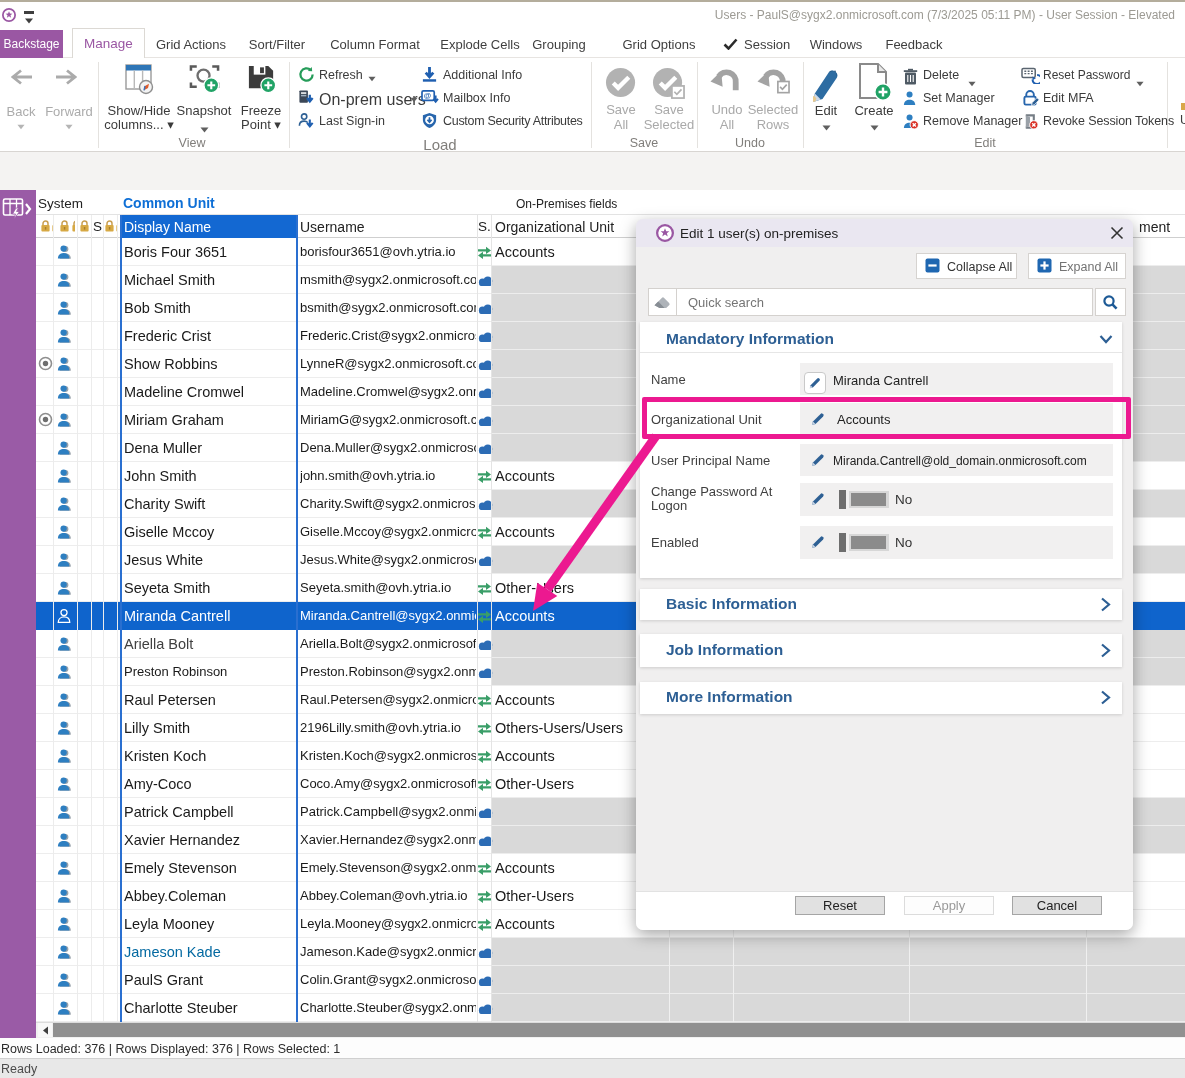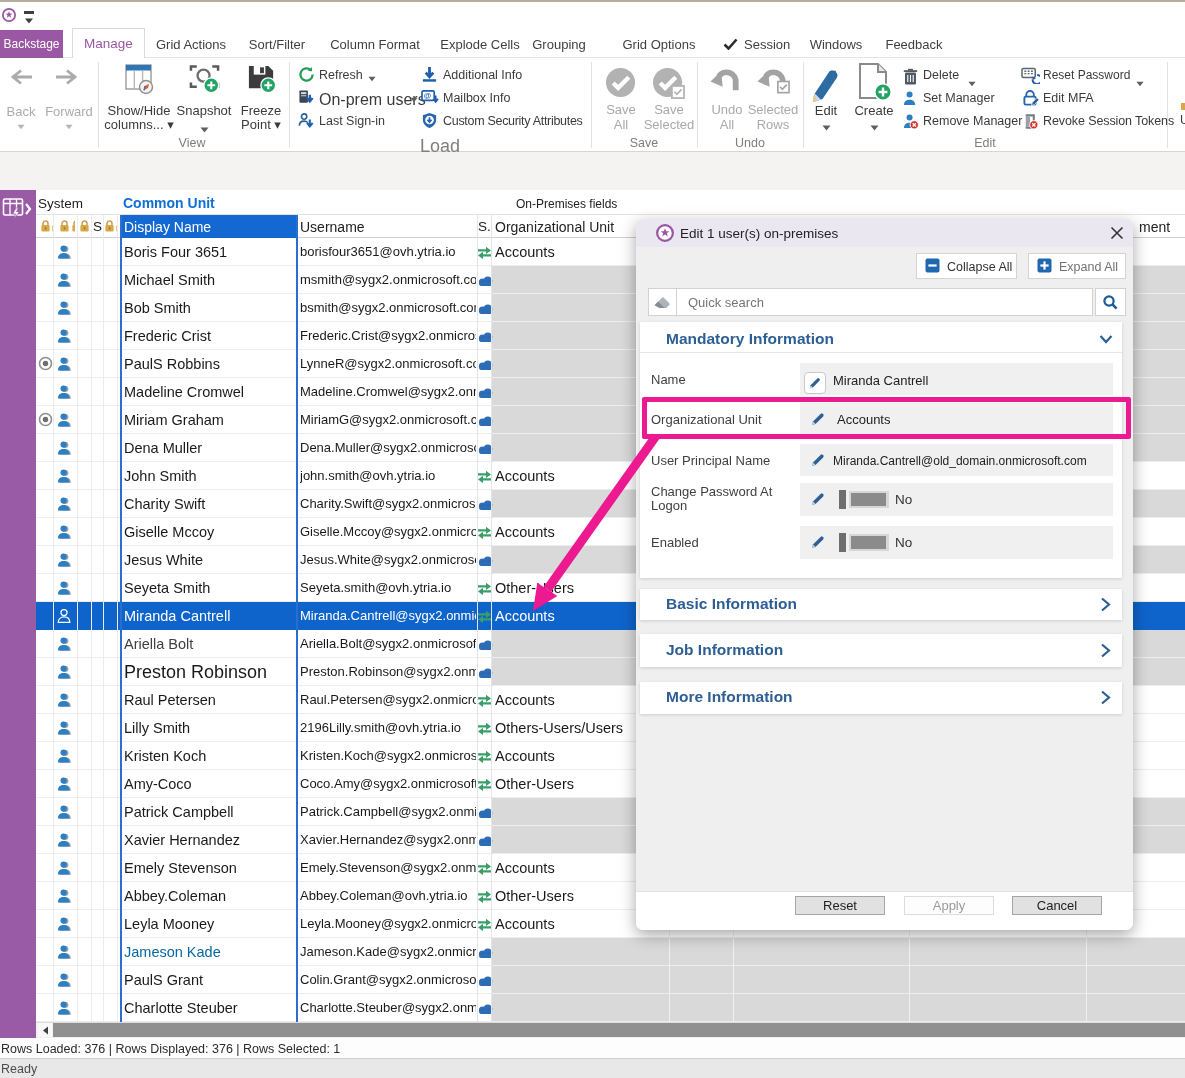--- a/index.html
+++ b/index.html
@@ -9,20 +9,21 @@
 
 <div class="ab" style="left:0;top:0;width:1185px;height:2px;background:#b4ad9c"></div>
 <div class="ab" style="left:2px;top:8px"><svg width="14" height="14" viewBox="0 0 24 24">
         <circle cx="12" cy="12" r="10.5" fill="#fff" stroke="#9a57a3" stroke-width="3"></circle>
         <path d="M12 5.5l1.6 4 4.2.2-3.3 2.7 1.2 4.1-3.7-2.4-3.7 2.4 1.2-4.1-3.3-2.7 4.2-.2z" fill="#9a57a3"></path>
       </svg></div>
 <div class="ab" style="left:24px;top:11px;width:10px;height:2.5px;background:#3f3f3f"></div>
 <div class="ab" style="left:24px;top:10px"><svg width="10" height="6" viewBox="0 0 9 6">
         <path d="M0.5 0.5h8L4.5 5.5z" fill="#3f3f3f"></path>
       </svg></div>
+<div class="ab" style="left:0;top:8px;width:1175px;height:16px;text-align:right;font-size:12px;color:#9c9a93">Users - PaulS@sygx2.onmicrosoft.com (7/3/2025 05:11 PM) - User Session - Elevated</div>
 <div class="ab" style="left:0;top:57px;width:1185px;height:1px;background:#e7e4e1"></div>
 <div class="ab ct" style="left:0;top:30px;width:63px;height:28px;background:#9a57a3;color:#fff;font-size:12px;justify-content:center">Backstage</div>
 <div class="ab ct" style="left:72px;top:28px;width:73px;height:30px;background:#fff;border:1px solid #dcd9d4;border-bottom:none;color:#9a57a3;font-size:13.5px;justify-content:center">Manage</div>
 <div class="ab" style="left:131px;top:37px;width:120px;text-align:center;font-size:13px;color:#3f3f3f">Grid Actions</div>
 <div class="ab" style="left:217px;top:37px;width:120px;text-align:center;font-size:13px;color:#3f3f3f">Sort/Filter</div>
 <div class="ab" style="left:315px;top:37px;width:120px;text-align:center;font-size:13px;color:#3f3f3f">Column Format</div>
 <div class="ab" style="left:420px;top:37px;width:120px;text-align:center;font-size:13px;color:#3f3f3f">Explode Cells</div>
 <div class="ab" style="left:511px;top:37px;width:96px;text-align:center;font-size:13px;color:#3f3f3f">Grouping</div>
 <div class="ab" style="left:599px;top:37px;width:120px;text-align:center;font-size:13px;color:#3f3f3f">Grid Options</div>
 <div class="ab" style="left:776px;top:37px;width:120px;text-align:center;font-size:13px;color:#3f3f3f">Windows</div>
@@ -33,21 +34,21 @@
 <div class="ab" style="left:744px;top:37px;font-size:13px;color:#3f3f3f">Session</div>
 <div class="ab" style="left:0;top:58px;width:1185px;height:93px;background:#fff"></div>
 <div class="ab" style="left:98px;top:62px;width:1px;height:86px;background:#e4e2df"></div>
 <div class="ab" style="left:289px;top:62px;width:1px;height:86px;background:#e4e2df"></div>
 <div class="ab" style="left:591px;top:62px;width:1px;height:86px;background:#e4e2df"></div>
 <div class="ab" style="left:697px;top:62px;width:1px;height:86px;background:#e4e2df"></div>
 <div class="ab" style="left:803px;top:62px;width:1px;height:86px;background:#e4e2df"></div>
 <div class="ab" style="left:1167px;top:62px;width:1px;height:86px;background:#e4e2df"></div>
 <div class="ab" style="left:0;top:151px;width:1185px;height:1px;background:#d8d5d2"></div>
 <div class="ab" style="left:152px;top:136px;width:80px;text-align:center;font-size:12.5px;color:#807e7b">View</div>
-<div class="ab" style="left:400px;top:136px;width:80px;text-align:center;font-size:18px;color:#807e7b">Load</div>
+<div class="ab" style="left:400px;top:136px;width:80px;text-align:center;font-size:15px;color:#807e7b">Load</div>
 <div class="ab" style="left:604px;top:136px;width:80px;text-align:center;font-size:12.5px;color:#807e7b">Save</div>
 <div class="ab" style="left:710px;top:136px;width:80px;text-align:center;font-size:12.5px;color:#807e7b">Undo</div>
 <div class="ab" style="left:945px;top:136px;width:80px;text-align:center;font-size:12.5px;color:#807e7b">Edit</div>
 <div class="ab" style="left:11px;top:69px"><svg width="22" height="16" viewBox="0 0 22 16">
         <path d="M21 8H4M10 1.5L2 8l8 6.5" fill="none" stroke="#ababab" stroke-width="2.8"></path>
       </svg></div>
 <div class="ab" style="left:55px;top:69px"><svg width="22" height="16" viewBox="0 0 22 16">
         <path d="M1 8h17M12 1.5L20 8l-8 6.5" fill="none" stroke="#ababab" stroke-width="2.8"></path>
       </svg></div>
 <div class="ab" style="left:-9px;top:104px;width:60px;text-align:center;font-size:13px;color:#ababab">Back</div>
@@ -350,21 +351,21 @@
 <div class="ab" style="left:38px;top:356px"><svg width="15" height="15" viewBox="0 0 15 15">
         <circle cx="7.5" cy="7.5" r="6" fill="#fff" stroke="#8f8f8f" stroke-width="1.6"></circle>
         <circle cx="7.5" cy="7.5" r="2.7" fill="#6f6f6f"></circle>
       </svg></div>
 <div class="ab" style="left:55px;top:355px"><svg width="18" height="18" viewBox="0 0 20 20">
         <circle cx="11.5" cy="6.6" r="3.4" fill="#9aa3ab"></circle>
         <path d="M5.2 17.4c0-3.9 2.8-5.9 6.2-5.9s6.2 2 6.2 5.9z" fill="#9aa3ab"></path>
         <circle cx="9.6" cy="6.2" r="3.5" fill="#2e7fc1"></circle>
         <path d="M3.2 17.2c0-4 2.9-6 6.4-6s6.4 2 6.4 6z" fill="#2e7fc1"></path>
       </svg></div>
-<div class="ab" style="left:124px;top:350px;width:170px;height:28px;line-height:28px;overflow:hidden;white-space:nowrap;font-size:14.5px;color:#1a1a1a">PaulS Robbins</div>
+<div class="ab" style="left:124px;top:350px;width:170px;height:28px;line-height:28px;overflow:hidden;white-space:nowrap;font-size:14.5px;color:#1a1a1a">Show Robbins</div>
 <div class="ab" style="left:300px;top:350px;width:176px;height:28px;line-height:28px;overflow:hidden;white-space:nowrap;font-size:13px;color:#1a1a1a">LynneR@sygx2.onmicrosoft.com</div>
 <div class="ab" style="left:477px;top:357px"><svg width="17" height="12" viewBox="0 0 17 12">
         <g fill="#2c6cb5">
           <circle cx="5.5" cy="7.2" r="3.6"></circle>
           <circle cx="10.8" cy="5.9" r="4.5"></circle>
           <rect x="2.2" y="7" width="13" height="4" rx="2"></rect>
         </g>
       </svg></div>
 <div class="ab" style="left:36px;top:378px;width:1149px;height:28px;border-bottom:1px solid #ededed"></div>
 <div class="ab" style="left:491px;top:378px;width:694px;height:27px;background:#d9d9d9"></div>
@@ -527,21 +528,21 @@
         </g>
       </svg></div>
 <div class="ab" style="left:36px;top:658px;width:1149px;height:28px;border-bottom:1px solid #ededed"></div>
 <div class="ab" style="left:491px;top:658px;width:694px;height:27px;background:#d9d9d9"></div>
 <div class="ab" style="left:55px;top:663px"><svg width="18" height="18" viewBox="0 0 20 20">
         <circle cx="11.5" cy="6.6" r="3.4" fill="#9aa3ab"></circle>
         <path d="M5.2 17.4c0-3.9 2.8-5.9 6.2-5.9s6.2 2 6.2 5.9z" fill="#9aa3ab"></path>
         <circle cx="9.6" cy="6.2" r="3.5" fill="#2e7fc1"></circle>
         <path d="M3.2 17.2c0-4 2.9-6 6.4-6s6.4 2 6.4 6z" fill="#2e7fc1"></path>
       </svg></div>
-<div class="ab" style="left:124px;top:658px;width:170px;height:28px;line-height:28px;overflow:hidden;white-space:nowrap;font-size:18px;color:#1a1a1a">Preston Robinson</div>
+<div class="ab" style="left:124px;top:658px;width:170px;height:28px;line-height:28px;overflow:hidden;white-space:nowrap;font-size:13px;color:#1a1a1a">Preston Robinson</div>
 <div class="ab" style="left:300px;top:658px;width:176px;height:28px;line-height:28px;overflow:hidden;white-space:nowrap;font-size:13px;color:#1a1a1a">Preston.Robinson@sygx2.onmic</div>
 <div class="ab" style="left:477px;top:665px"><svg width="17" height="12" viewBox="0 0 17 12">
         <g fill="#2c6cb5">
           <circle cx="5.5" cy="7.2" r="3.6"></circle>
           <circle cx="10.8" cy="5.9" r="4.5"></circle>
           <rect x="2.2" y="7" width="13" height="4" rx="2"></rect>
         </g>
       </svg></div>
 <div class="ab" style="left:36px;top:686px;width:1149px;height:28px;border-bottom:1px solid #ededed"></div>
 <div class="ab" style="left:55px;top:691px"><svg width="18" height="18" viewBox="0 0 20 20">

